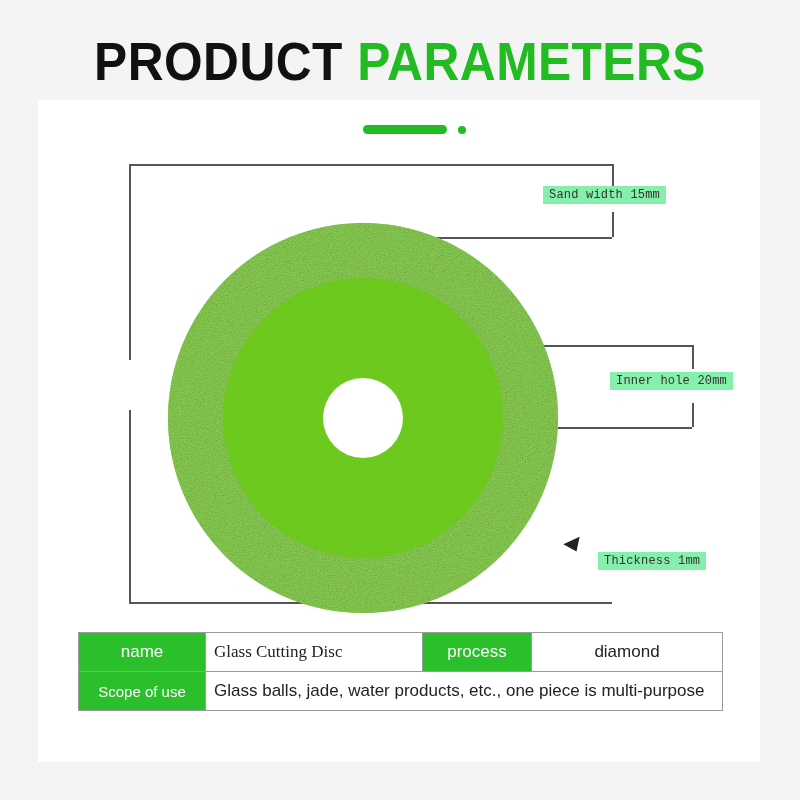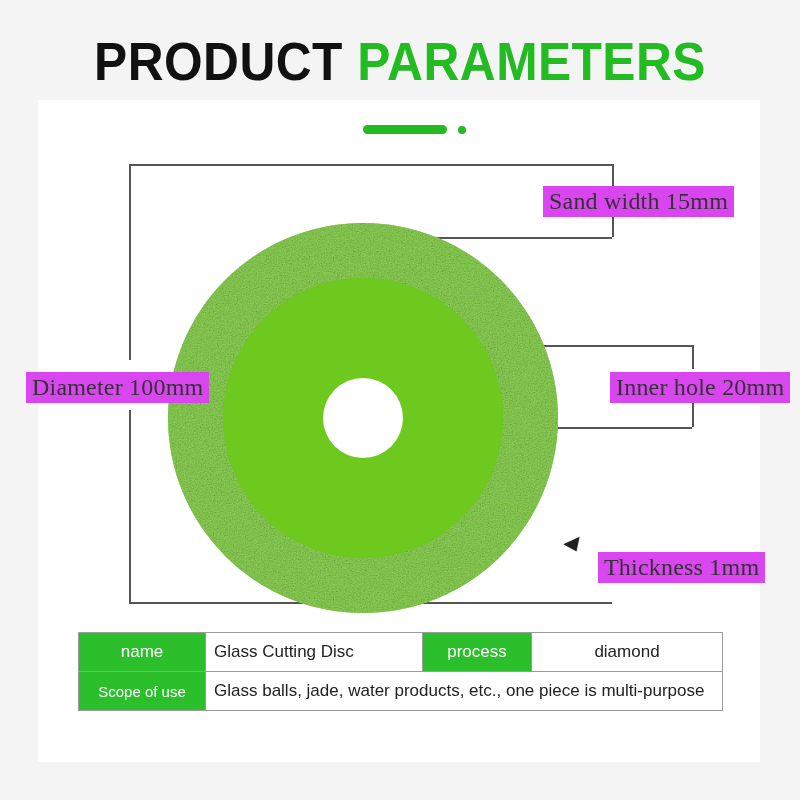--- a/index.html
+++ b/index.html
@@ -98,25 +98,25 @@
     height: 0;
     border-left: 9px solid transparent;
     border-right: 9px solid transparent;
     border-top: 12px solid #222222;
     transform: rotate(-25deg);
   }
 
   
   .lbl {
     position: absolute;
-    font-family: Liberation Serif, serif;
-    font-size: 24px;
+    font-family: Liberation Mono, monospace;
+    font-size: 12px;
     color: #333333;
     white-space: nowrap;
-    background: #d946ef;
+    background: #86efac;
     padding: 2px 6px;
     letter-spacing: 0.2px;
   }
 
   
   .spec-table {
     position: absolute;
     left: 40px;
     top: 532px;
     width: 645px;
@@ -213,29 +213,28 @@
         <circle cx="195" cy="260" r="140" fill="#6ec91f"></circle>
 
         <circle cx="195" cy="260" r="40" fill="#ffffff"></circle>
       </svg>
     </div>
 
     <div class="lbl" style="left:505px; top:86px;">Sand width 15mm</div>
 
     <div class="lbl" style="left:572px; top:272px;">Inner hole 20mm</div>
 
-    <div class="lbl" style="left:-12px; top:272px;">Diameter 100mm</div>
 
     <div class="lbl" style="left:560px; top:452px;">Thickness 1mm</div>
 
     <table class="spec-table">
       <tbody>
         <tr>
           <td class="key" style="width:118px;">name</td>
-          <td class="val" style="width:200px;">Glass Cutting Disc</td>
+          <td class="val" style="width:200px;font-family:Liberation Serif, serif;">Glass Cutting Disc</td>
           <td class="key" style="width:100px;">process</td>
           <td class="val center">diamond</td>
         </tr>
         <tr>
           <td class="key small">Scope of use</td>
           <td class="val" colspan="3">Glass balls, jade, water products, etc., one piece is multi-purpose</td>
         </tr>
       </tbody>
     </table>
 

